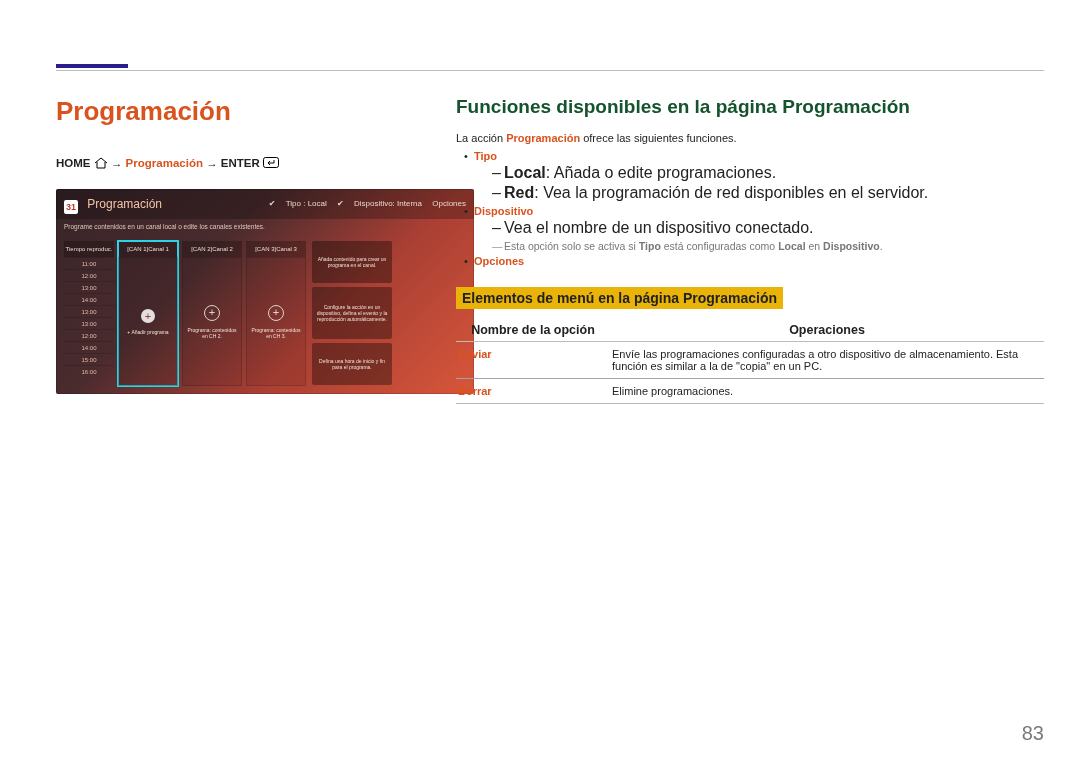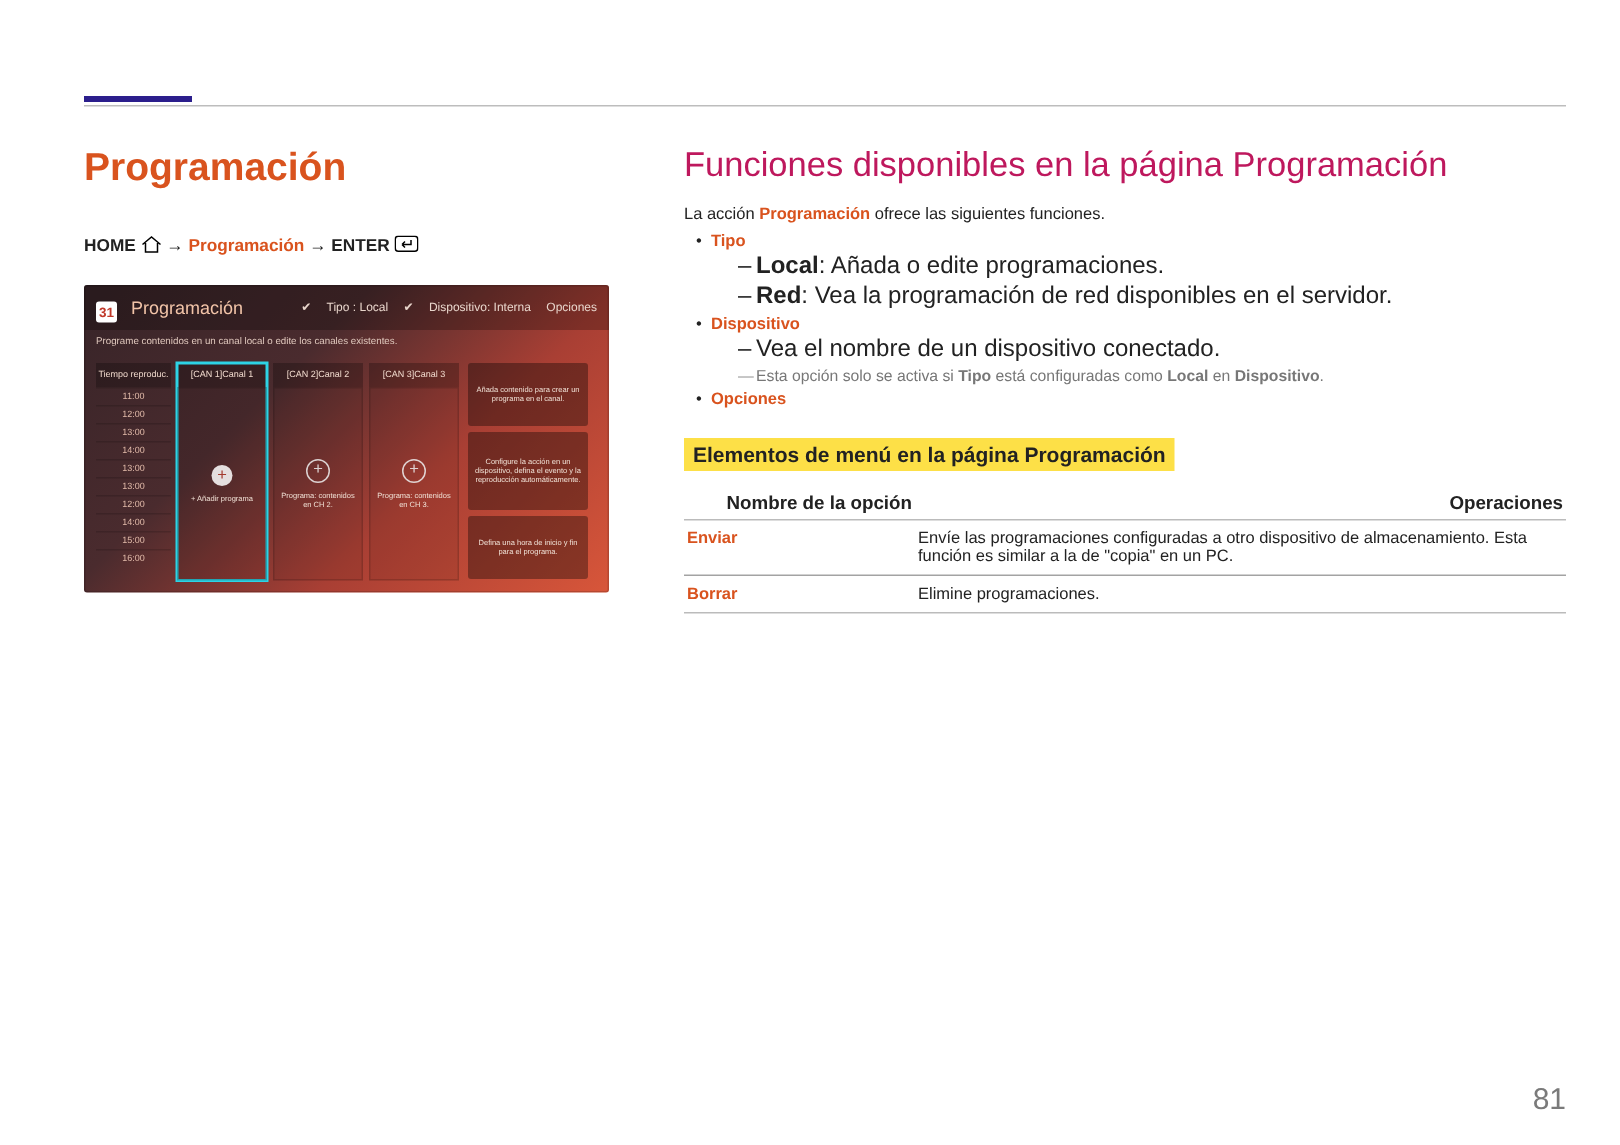--- a/index.html
+++ b/index.html
@@ -5,58 +5,58 @@
   html,body{margin:0;padding:0;font-family:"Segoe UI",Arial,Helvetica,sans-serif;color:#222;background:#fff;width:1080px;height:763px;overflow:hidden}
   .page-bar{position:absolute;left:56px;top:64px;height:4px;width:72px;background:#2b1e8c}
   .hr-top{position:absolute;left:56px;right:36px;top:70px;height:1px;background:#bdbdbd}
   .main{position:absolute;left:56px;right:36px;top:96px;bottom:0}
   .left-col{position:absolute;left:0;top:0;width:370px}
   h1.section{color:#d9531e;font-weight:600;font-size:26px;margin:0 0 30px 0}
   .breadcrumb{font-size:11.5px;font-weight:700;margin-bottom:18px}
   .breadcrumb .emph{color:#d9531e}
   .bc-icon{display:inline-block;vertical-align:-2px}
   
-  .thumb{width:350px;height:205px;position:relative;background:linear-gradient(135deg,#372428 0%,#4a2b2e 35%,#a93f34 65%,#d8563a 100%);border-radius:2px;overflow:hidden;box-shadow:0 0 0 1px rgba(0,0,0,.15) inset}
+  .thumb{width:418px;height:205px;position:relative;background:linear-gradient(135deg,#372428 0%,#4a2b2e 35%,#a93f34 65%,#d8563a 100%);border-radius:2px;overflow:hidden;box-shadow:0 0 0 1px rgba(0,0,0,.15) inset}
   .thumb-top{position:absolute;left:0;right:0;top:0;height:30px;background:rgba(0,0,0,.25);color:#f2c4a8;font-size:12px;line-height:30px;padding:0 8px}
   .thumb-top .tt-icon{display:inline-block;width:14px;height:14px;background:#fff;color:#c0392b;font-size:9px;font-weight:700;text-align:center;line-height:14px;border-radius:2px;margin-right:6px;vertical-align:-2px}
   .thumb-top .tt-right{position:absolute;right:8px;top:0;font-size:8px;color:#e8d5cb;line-height:30px}
   .thumb-top .tt-right span{margin-left:8px}
   .thumb-sub{position:absolute;left:8px;top:34px;font-size:6.5px;color:#e0c8bd}
   .thumb-grid{position:absolute;left:8px;top:52px;right:8px;bottom:8px;display:flex}
   .time-col{width:50px;display:flex;flex-direction:column}
   .time-col .hdr{height:16px;font-size:6px;color:#f0d9cc;background:rgba(0,0,0,.25);display:flex;align-items:center;justify-content:center}
   .time-col .row{height:11px;font-size:6px;color:#e0b9a8;display:flex;align-items:center;justify-content:center;border-top:1px solid rgba(0,0,0,.15)}
   .ch-col{width:60px;margin-left:4px;display:flex;flex-direction:column;box-sizing:border-box}
   .ch-col .hdr{height:16px;font-size:6px;color:#f0d9cc;background:rgba(0,0,0,.25);display:flex;align-items:center;justify-content:center}
   .ch-col .body{flex:1;border:1px solid rgba(0,0,0,.15);position:relative;background:rgba(0,0,0,.08);display:flex;flex-direction:column;align-items:center;justify-content:center}
   .ch-col.sel{outline:2px solid #2dd3e5;outline-offset:-1px}
   .plus{width:14px;height:14px;border-radius:50%;border:1px solid #eee;color:#eee;font-size:11px;line-height:13px;text-align:center;opacity:.85}
   .plus.solid{background:#fff;color:#b23d2f;border:none;line-height:14px}
   .ch-col .cap{font-size:5px;color:#f0e0d5;text-align:center;margin-top:6px;padding:0 2px}
   .side-col{width:80px;margin-left:6px;display:flex;flex-direction:column;gap:4px}
   .side-box{background:rgba(0,0,0,.35);border-radius:2px;font-size:5px;color:#f0e0d5;text-align:center;display:flex;align-items:center;justify-content:center;padding:4px 3px}
   
   .right-col{position:absolute;left:400px;right:0;top:0}
-  h2.subsection{color:#be185d;font-weight:400;font-size:23px;margin:0 0 14px 0}
+  h2.subsection{color:#14532d;font-weight:700;font-size:19px;margin:0 0 14px 0}
   .intro{font-size:11px;margin:0 0 6px 0}
   .intro .emph{color:#d9531e;font-weight:700}
   ul.bul{list-style:none;margin:0 0 4px 0;padding:0;font-size:11px}
   ul.bul>li{position:relative;padding-left:18px;margin:3px 0}
   ul.bul>li:before{content:"•";position:absolute;left:8px;top:0}
   ul.bul>li>.name{color:#d9531e;font-weight:700}
   ul.dash{list-style:none;margin:2px 0 2px 0;padding:0;font-size:16px}
   ul.dash>li{position:relative;padding-left:30px;margin:2px 0}
   ul.dash>li:before{content:"–";position:absolute;left:18px;top:0}
   ul.dash>li .key{font-weight:700}
   .note{position:relative;padding-left:30px;font-size:10.5px;color:#777;margin:3px 0}
   .note:before{content:"―";position:absolute;left:18px;top:0;color:#999}
   .note .b{font-weight:700}
-  h3.sub2{display:inline-block;background:#fde047;color:#222;font-weight:700;font-size:14px;padding:3px 6px;margin:16px 0 10px 0}
+  h3.sub2{display:inline-block;background:#eab308;color:#222;font-weight:700;font-size:14px;padding:3px 6px;margin:16px 0 10px 0}
   table.opts{width:100%;border-collapse:collapse;font-size:11px}
-  table.opts th{text-align:right;font-weight:700;font-size:12.5px;padding:4px 2px;border-bottom:1px solid #bbb}
+  table.opts th{text-align:center;font-weight:700;font-size:12.5px;padding:4px 2px;border-bottom:1px solid #bbb}
   table.opts td{padding:6px 2px;vertical-align:top;border-bottom:1px solid #a3a3a3}
   table.opts td.nm{color:#d9531e;font-weight:700;width:150px}
   table.opts tr.last td{border-bottom:1px solid #bbb}
   .page-num{position:absolute;right:36px;bottom:18px;font-size:20px;color:#7a7a7a}
 </style>
 </head>
 <body>
 
 <div class="page-bar"></div>
 <div class="hr-top"></div>
@@ -188,13 +188,13 @@
         </tr>
         <tr class="last">
           <td class="nm">Borrar</td>
           <td>Elimine programaciones.</td>
         </tr>
       </tbody>
     </table>
   </div>
 </div>
 
-<div class="page-num">81</div>
+<div class="page-num">83</div>
 
 </body></html>

